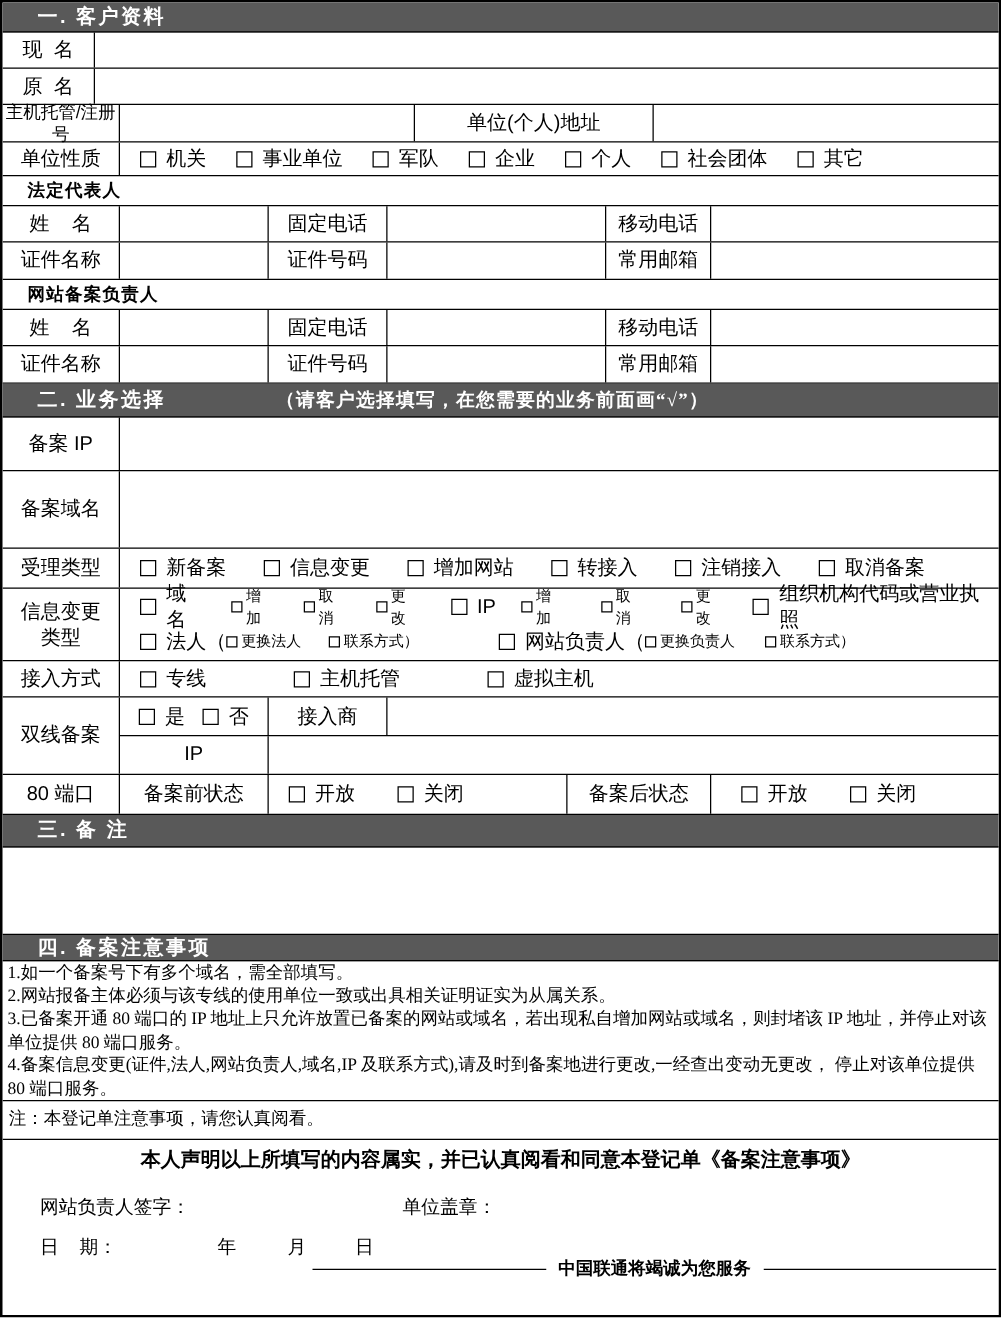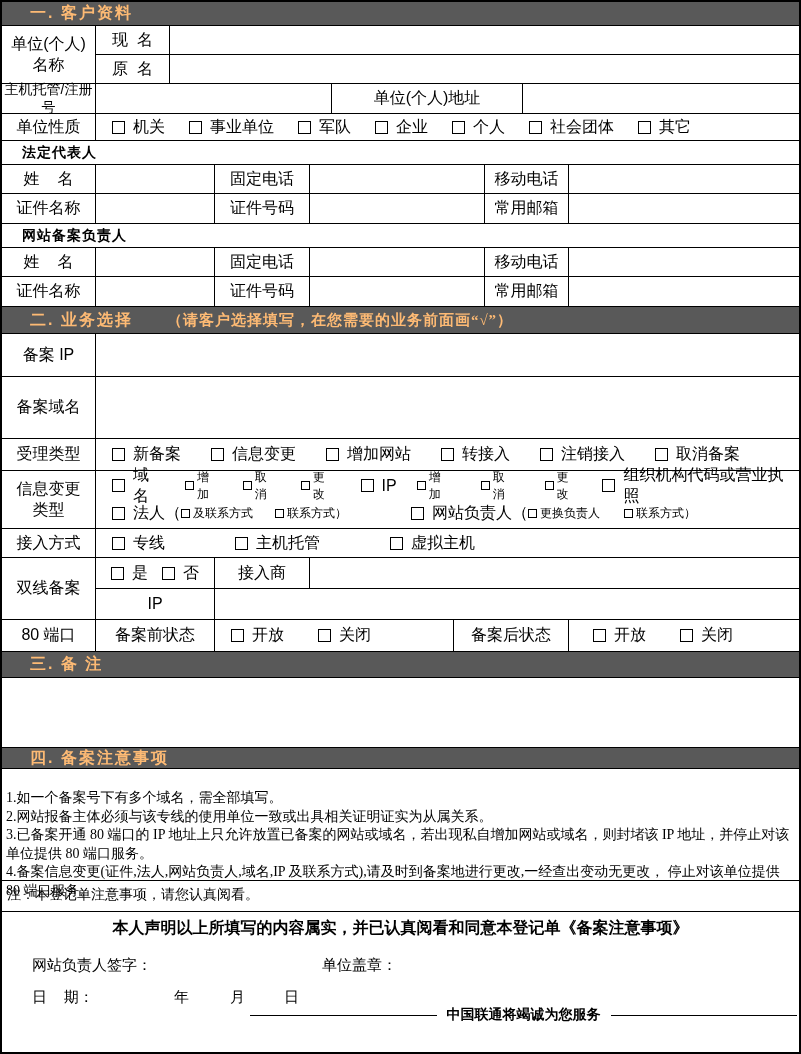--- a/index.html
+++ b/index.html
@@ -1,40 +1,40 @@
 <!DOCTYPE html>
 <html><head>
 <meta charset="utf-8">
 <style>
   html,body{margin:0;padding:0;background:#fff;}
   body{width:801px;font-family:"Liberation Sans","DejaVu Sans",sans-serif;color:#000;}
   *{box-sizing:border-box;}
   .page{width:801px;height:1054px;border:2px solid #000;overflow:hidden;background:#fff;position:relative;}
   .bar{background:#595959;border-bottom:1px solid #000;display:flex;align-items:center;
-       padding-left:28px;font-weight:bold;font-size:16px;letter-spacing:2px;color:#fdba74;}
-  .bar .sub{font-weight:bold;font-size:15px;letter-spacing:1px;margin-left:34px;
+       padding-left:28px;font-weight:bold;font-size:16px;letter-spacing:2px;color:#ffffff;}
+  .bar .sub{font-weight:bold;font-size:15px;letter-spacing:1px;margin-left:88px;
             font-family:"Liberation Serif","DejaVu Serif",serif;}
   .row{display:flex;border-bottom:1px solid #000;align-items:stretch;}
   .c{border-right:1px solid #000;display:flex;align-items:center;}
   .c:last-child{border-right:0;}
   .lab{justify-content:center;text-align:center;font-size:16px;}
   .lab14{font-size:14px;}
   .pre{white-space:pre;}
   .stack{flex-direction:column;align-items:stretch;padding:0;flex:1;}
   .stack .row:last-child{border-bottom:0;}
   .inp{flex:1;}
   .subhdr{border-bottom:1px solid #000;display:flex;align-items:center;padding-left:20px;
           font-weight:bold;font-size:14px;letter-spacing:1px;}
   .cb{display:inline-block;width:13px;height:13px;border:1px solid #000;flex:none;background:#fff;}
   .scb{display:inline-block;width:9px;height:9px;border:1px solid #000;flex:none;background:#fff;}
   .opt{display:inline-flex;align-items:center;gap:8px;font-size:16px;}
   .sopt{display:inline-flex;align-items:center;gap:3px;font-size:12px;}
   .opts{display:flex;align-items:center;padding-left:16px;}
   .notes{font-family:"Liberation Serif","DejaVu Serif",serif;font-size:14px;line-height:18.5px;
-         padding:20px 8px 0 4px;border-bottom:1px solid #000;}
+         padding:1px 8px 0 4px;border-bottom:1px solid #000;}
   .noteline{font-family:"Liberation Serif","DejaVu Serif",serif;font-size:14px;display:flex;
             align-items:center;padding-left:5px;border-bottom:1px solid #000;}
   .declblock{position:relative;}
   .decl{position:absolute;top:6px;left:0;right:0;text-align:center;font-weight:bold;font-size:16px;}
   .signrow{position:absolute;top:44px;left:0;right:0;height:20px;font-size:15px;}
   .signrow span{position:absolute;}
   .daterow{position:absolute;top:76px;left:0;right:0;height:20px;font-size:15px;}
   .daterow span{position:absolute;}
   .footer{position:absolute;top:94px;left:248px;right:2px;display:flex;align-items:center;gap:10px;
           font-size:14px;font-weight:bold;}
@@ -43,24 +43,20 @@
 </head>
 <body>
 
 <div class="page">
 
   <div class="bar" style="height:24px">
     <span>一. 客户资料</span>
   </div>
 
   <div class="row" style="height:58px">
-    <div class="c lab pre" style="width:94px;flex-direction:column;justify-content:center">
-      <span>单位(个人)</span>
-      <span>名称</span>
-    </div>
     <div class="c stack">
       <div class="row" style="height:29px">
         <div class="c lab pre" style="width:74px">现  名</div>
         <div class="c inp"></div>
       </div>
       <div class="row" style="height:28px">
         <div class="c lab pre" style="width:74px">原  名</div>
         <div class="c inp"></div>
       </div>
     </div>
@@ -237,21 +233,21 @@
             <span>组织机构代码或营业执照</span>
           </span>
       </div>
       <div class="opts" style="height:28px;align-items:center;border-bottom:0">
         <span class="opt">
             <span class="cb"></span>
             <span>法人（</span>
           </span>
         <span class="sopt">
             <span class="scb"></span>
-            <span>及联系方式</span>
+            <span>更换法人</span>
           </span>
         <span class="sopt" style="margin-left:22px">
             <span class="scb"></span>
             <span>联系方式）</span>
           </span>
         <span class="opt" style="margin-left:64px">
             <span class="cb"></span>
             <span>网站负责人（</span>
           </span>
         <span class="sopt">

